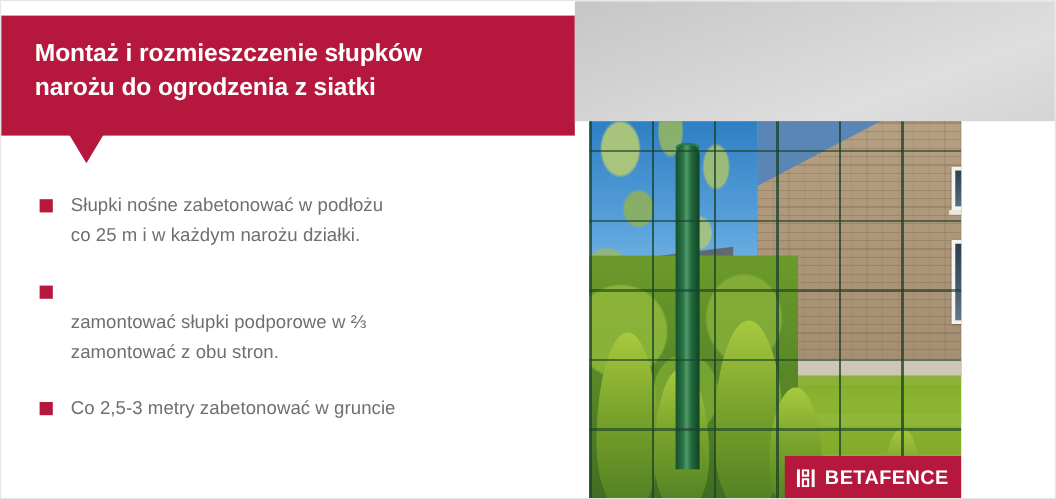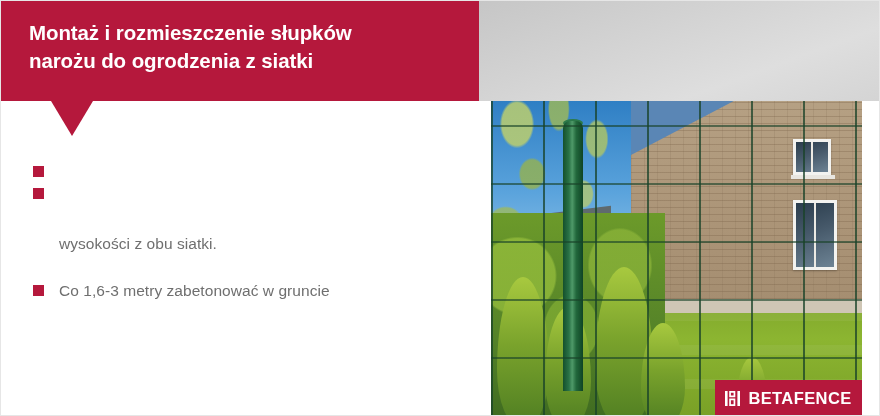--- a/index.html
+++ b/index.html
@@ -12,21 +12,21 @@
   #canvas {
     position:relative;
     width:880px; height:416px;
     background:#ffffff;
     border:1px solid #e6e6e6;
     overflow:hidden;
   }
 
   
   .header-bar {
-    position:absolute; left:0; top:0;
+    position:absolute; left:0; top:12px;
     width:478px; height:100px;
     background:#b5183c;
   }
   .header-title {
     position:absolute; left:28px; top:18px; right:24px;
     color:#ffffff;
     font-size:20.5px;
     font-weight:bold;
     line-height:28px;
     letter-spacing:-0.1px;
@@ -61,21 +61,21 @@
   }
 
   
   .gray-band {
     position:absolute; left:478px; top:0;
     width:402px; height:100px;
     background:linear-gradient(160deg,#c6c6c6 0%,#d2d2d2 35%,#dedede 70%,#d4d4d4 100%);
   }
   .photo {
     position:absolute; left:490px; top:100px;
-    width:371px; height:316px;
+    width:310px; height:316px;
     overflow:hidden;
     background:#7fa82a;
   }
   .sky {
     position:absolute; left:0; top:0; width:100%; height:64%;
     background:linear-gradient(180deg,#2f7fc4 0%,#5aa3dc 45%,#8fc3e8 80%,#bcd9ec 100%);
   }
   .house {
     position:absolute; left:140px; top:-6px; width:270px; height:218px;
     background:
@@ -211,35 +211,39 @@
       <span>Montaż i rozmieszczenie słupków</span><br>
       <span>narożu do ogrodzenia z siatki</span>
     </div>
   </div>
   <div class="header-pointer"></div>
 
   <div class="bullet-list">
 
     <div class="bullet-row">
       <span class="bullet-square"></span>
+      <div class="bullet-text">
+        <span>Słupki nośne zabetonować w podłożu</span><br>
+        <span>co 25 m i w każdym narożu działki.</span>
+      </div>
     </div>
 
     <div class="bullet-row">
       <span class="bullet-square"></span>
       <div class="bullet-text">
         <br>
-        <br>
-        <span>wysokości z obu siatki.</span>
+        <span>zamontować słupki podporowe w ⅔</span><br>
+        <span>zamontować z obu stron.</span>
       </div>
     </div>
 
     <div class="bullet-row">
       <span class="bullet-square"></span>
       <div class="bullet-text">
-        <span>Co 1,6-3 metry zabetonować w gruncie</span><br>
+        <span>Co 2,5-3 metry zabetonować w gruncie</span><br>
       </div>
     </div>
 
   </div>
 
   <div class="gray-band"></div>
 
   <div class="photo">
 
     <div class="sky"></div>

